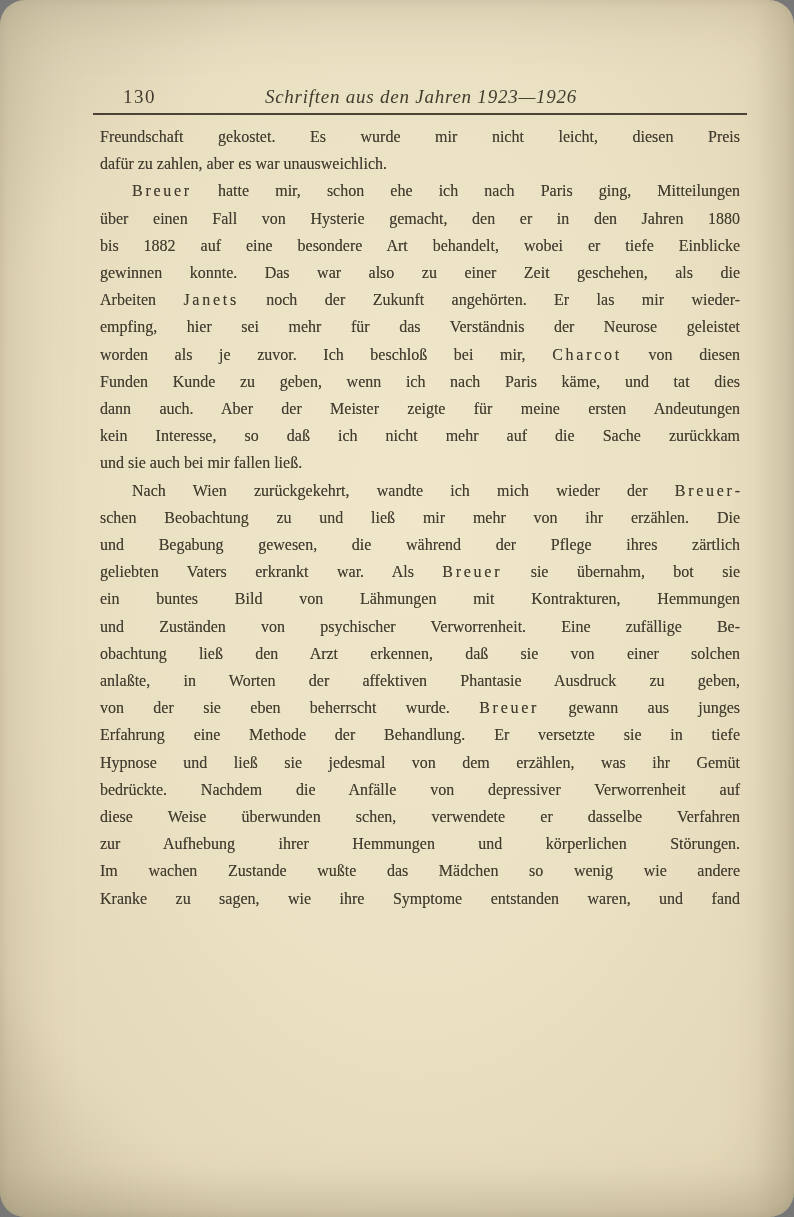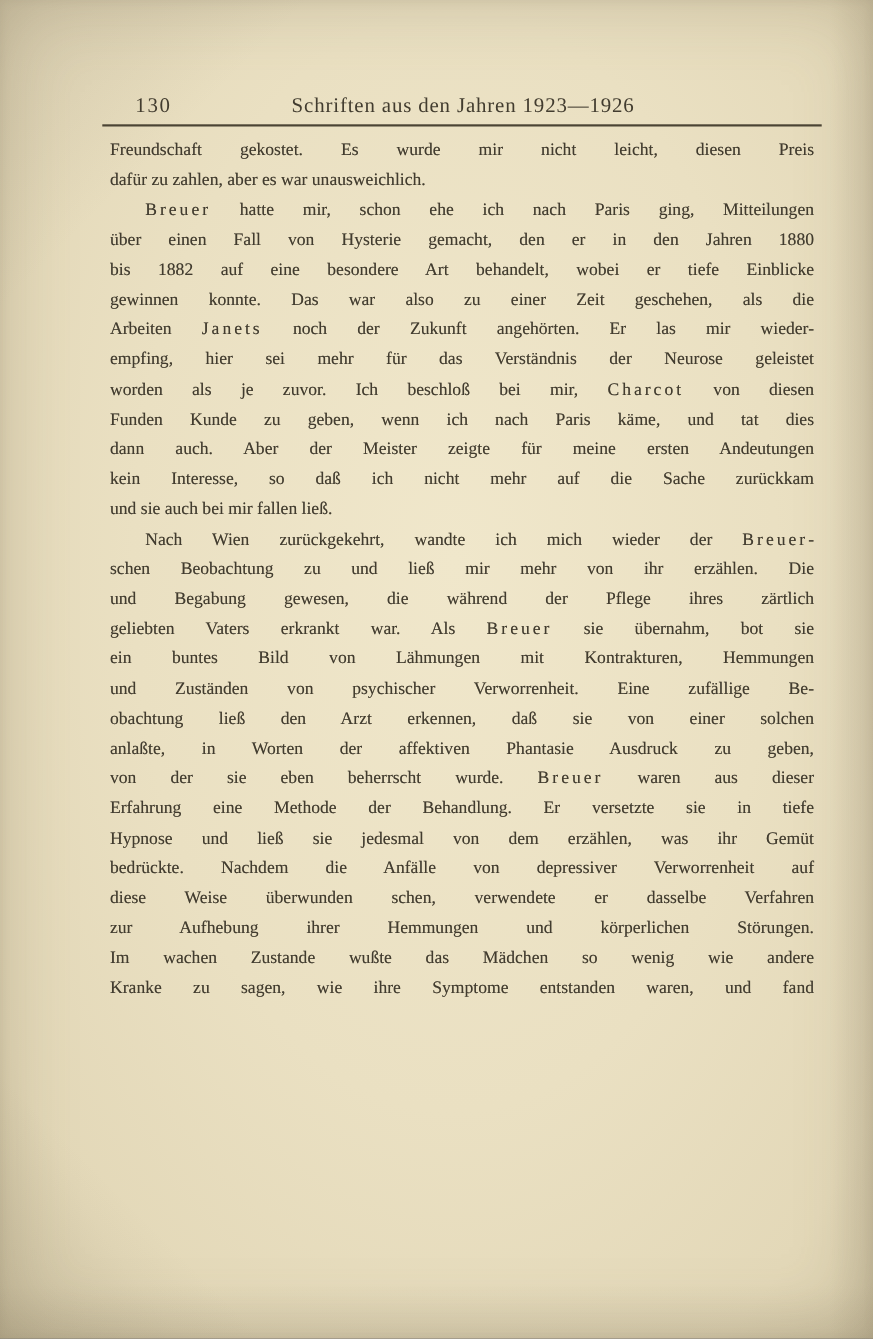--- a/index.html
+++ b/index.html
@@ -11,20 +11,21 @@
     position: relative;
     width: 794px;
     height: 1217px;
     margin: 0 auto;
     overflow: hidden;
     background:
       radial-gradient(ellipse at 52% 42%, #f0e7cb 0%, #eae0c2 50%, #e3d8b8 82%, #d6cbaa 100%);
     box-shadow: inset 0 0 70px rgba(110, 98, 70, 0.28), inset 0 0 10px rgba(110, 98, 70, 0.12);
     font-family: "Liberation Serif", "DejaVu Serif", serif;
     color: #423c2f;
+    border-radius: 25px;
   }
   
   .page::before {
     content: "";
     position: absolute;
     inset: 0;
     pointer-events: none;
     background:
       linear-gradient(135deg, rgba(150, 140, 120, 0.20) 0%, rgba(150, 140, 120, 0) 14%),
       linear-gradient(45deg, rgba(130, 118, 95, 0.18) 0%, rgba(130, 118, 95, 0) 12%),
@@ -42,20 +43,21 @@
   }
   .page-num {
     position: absolute;
     left: 28px;
     top: 0;
     letter-spacing: 1.5px;
   }
   .running-title {
     display: block;
     text-align: center;
+    font-style: italic;
     letter-spacing: 0.04em;
   }
   .rule {
     position: absolute;
     left: 93px;
     top: 113px;
     width: 654px;
     height: 2px;
     background: #4b4434;
   }
@@ -109,21 +111,21 @@
       <div class="line"><span>kein Interesse, so daß ich nicht mehr auf die Sache zurückkam</span></div>
       <div class="line para-end"><span>und sie auch bei mir fallen ließ.</span></div>
       <div class="line indent"><span>Nach Wien zurückgekehrt, wandte ich mich wieder der </span><span class="sperr">Breuer</span><span>-</span></div>
       <div class="line"><span>schen Beobachtung zu und ließ mir mehr von ihr erzählen. Die</span></div>
       <div class="line"><span>und Begabung gewesen, die während der Pflege ihres zärtlich</span></div>
       <div class="line"><span>geliebten Vaters erkrankt war. Als </span><span class="sperr">Breuer</span><span> sie übernahm, bot sie</span></div>
       <div class="line"><span>ein buntes Bild von Lähmungen mit Kontrakturen, Hemmungen</span></div>
       <div class="line"><span>und Zuständen von psychischer Verworrenheit. Eine zufällige Be-</span></div>
       <div class="line"><span>obachtung ließ den Arzt erkennen, daß sie von einer solchen</span></div>
       <div class="line"><span>anlaßte, in Worten der affektiven Phantasie Ausdruck zu geben,</span></div>
-      <div class="line"><span>von der sie eben beherrscht wurde. </span><span class="sperr">Breuer</span><span> waren aus dieser</span></div>
+      <div class="line"><span>von der sie eben beherrscht wurde. </span><span class="sperr">Breuer</span><span> gewann aus junges</span></div>
       <div class="line"><span>Erfahrung eine Methode der Behandlung. Er versetzte sie in tiefe</span></div>
       <div class="line"><span>Hypnose und ließ sie jedesmal von dem erzählen, was ihr Gemüt</span></div>
       <div class="line"><span>bedrückte. Nachdem die Anfälle von depressiver Verworrenheit auf</span></div>
       <div class="line"><span>diese Weise überwunden schen, verwendete er dasselbe Verfahren</span></div>
       <div class="line"><span>zur Aufhebung ihrer Hemmungen und körperlichen Störungen.</span></div>
       <div class="line"><span>Im wachen Zustande wußte das Mädchen so wenig wie andere</span></div>
       <div class="line"><span>Kranke zu sagen, wie ihre Symptome entstanden waren, und fand</span></div>
     </div>
 </div>
 

